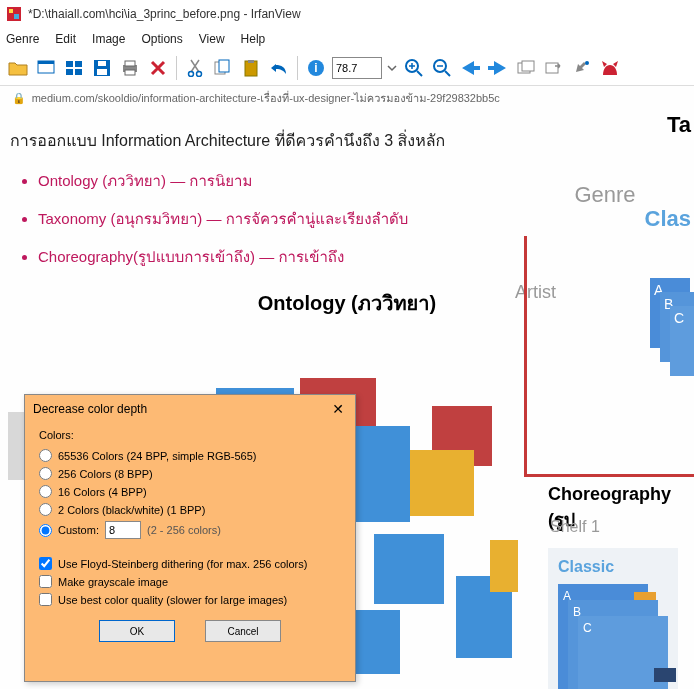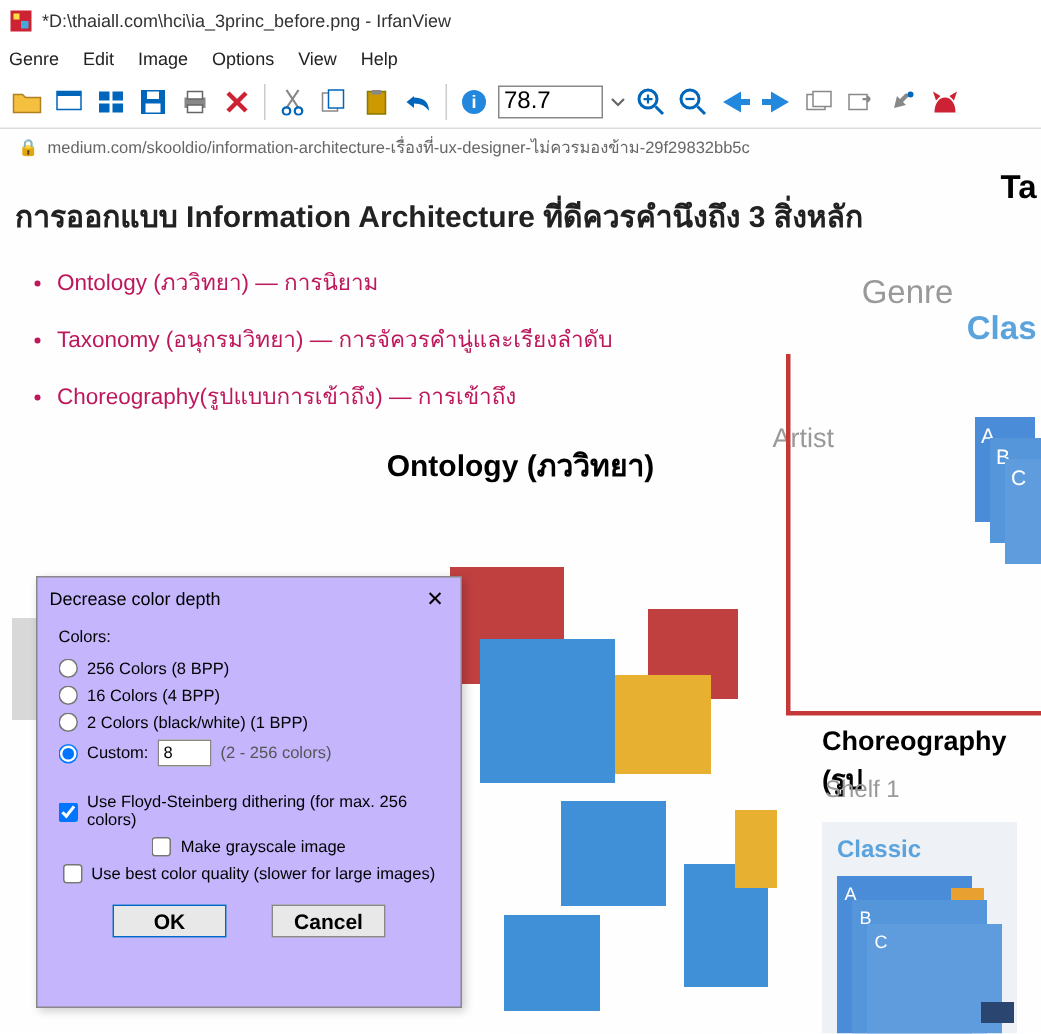--- a/index.html
+++ b/index.html
@@ -10,29 +10,29 @@
 .titlebar .logo { width: 16px; height: 16px; margin-right: 6px; }
 
 
 .menubar { height: 22px; display: flex; align-items: center; padding: 0 6px; gap: 16px; font-size: 12px; color: #222; }
 .menubar span { cursor: default; }
 
 
 .toolbar { height: 36px; display: flex; align-items: center; padding: 2px 6px; gap: 4px; border-bottom: 1px solid #ddd; }
 .tb-btn { width: 24px; height: 24px; display: flex; align-items: center; justify-content: center; cursor: pointer; }
 .tb-sep { width: 1px; height: 24px; background: #ccc; margin: 0 2px; }
-.zoom-input { width: 70px; height: 22px; font-size: 16px; border: 1px solid #888; padding: 1px 3px; }
+.zoom-input { width: 50px; height: 22px; font-size: 11px; border: 1px solid #888; padding: 1px 3px; }
 
 
 .content { position: relative; width: 694px; height: 603px; background: #fefefe; overflow: hidden; }
 .urlbar { height: 24px; display: flex; align-items: center; padding: 0 12px; font-size: 11px; color: #666; gap: 6px; }
 .lock { font-size: 11px; color: #666; }
 
 .doc { position: relative; padding: 8px 10px; }
-.doc h1 { font-size: 20px; font-weight: bold; color: #222; margin: 10px 0 16px; }
+.doc h1 { font-size: 16px; font-weight: normal; color: #222; margin: 10px 0 16px; }
 .doc ul { list-style: disc; padding-left: 28px; }
 .doc li { font-size: 15px; color: #be185d; margin-bottom: 14px; }
 
 .section-title { text-align: center; font-size: 20px; font-weight: bold; margin-top: 18px; }
 
 
 .right-pane { position: absolute; right: -1px; top: 26px; width: 180px; }
 .right-pane .ta { font-size: 22px; font-weight: bold; text-align: right; padding-right: 4px; }
 .right-pane .genre { font-size: 22px; color: #999; font-weight: 500; text-align: center; margin-top: 44px; }
 .right-pane .clas { font-size: 22px; color: #5aa3dd; font-weight: bold; text-align: right; margin-top: -2px; padding-right: 4px; }
@@ -59,33 +59,33 @@
 .mini-darkblue { position: absolute; right: -8px; top: 52px; width: 22px; height: 14px; background: #2a4570; }
 
 
 .block { position: absolute; }
 .gray { background: #d8d8d8; }
 .blue { background: #4090d8; }
 .red { background: #c04040; }
 .yellow { background: #e8b030; }
 
 
-.dialog { position: absolute; left: 24px; top: 384px; width: 284px; height: 288px; background: #c4b5fd; border: 1px solid #888; box-shadow: 2px 2px 6px rgba(0,0,0,.2); font-size: 11px; }
+.dialog { position: absolute; left: 24px; top: 394px; width: 332px; height: 288px; background: #fdba74; border: 1px solid #888; box-shadow: 2px 2px 6px rgba(0,0,0,.2); font-size: 11px; }
 .dialog-title { height: 28px; display: flex; align-items: center; justify-content: space-between; padding: 0 8px; font-size: 12px; }
 .dialog-close { width: 18px; height: 18px; display: flex; align-items: center; justify-content: center; cursor: pointer; font-size: 14px; }
 .dialog-body { padding: 6px 14px; }
 .dialog-body .colors-label { margin-bottom: 8px; }
 .radio-row { display: flex; align-items: center; gap: 6px; margin: 5px 0; }
 .radio-row input[type=radio] { margin: 0; }
 .radio-row .num-input { width: 36px; height: 18px; font-size: 11px; border: 1px solid #888; padding: 0 3px; }
 .radio-row .hint { color: #555; }
-.check-row { display: flex; align-items: center; gap: 6px; margin: 5px 0; justify-content: center; }
+.check-row { display: flex; align-items: center; gap: 6px; margin: 5px 0; }
 .check-row input[type=checkbox] { margin: 0; }
 .dialog-buttons { display: flex; justify-content: center; gap: 30px; margin-top: 14px; }
-.dialog-buttons button { width: 76px; height: 22px; font-size: 14px; background: #e8e8e8; border: 1px solid #888; cursor: pointer; font-weight: bold; }
+.dialog-buttons button { width: 76px; height: 22px; font-size: 10px; background: #e8e8e8; border: 1px solid #888; cursor: pointer; }
 .dialog-buttons button.ok { border: 1px solid #0066cc; }
 </style>
 </head>
 <body>
 
 <div class="titlebar">
   <svg class="logo" viewBox="0 0 16 16">
       <rect x="1" y="1" width="14" height="14" fill="#c23"></rect>
       <rect x="3" y="3" width="4" height="4" fill="#fd4"></rect>
       <rect x="8" y="8" width="5" height="5" fill="#4ad"></rect>
@@ -287,20 +287,24 @@
 
 <div class="dialog">
   <div class="dialog-title">
     <span>Decrease color depth</span>
     <div class="dialog-close">✕</div>
   </div>
   <div class="dialog-body">
     <div class="colors-label">Colors:</div>
     <div class="radio-row">
         <input type="radio" name="c" style="">
+        <span>65536 Colors (24 BPP, simple RGB-565)</span>
+      </div>
+    <div class="radio-row">
+        <input type="radio" name="c" style="">
         <span>256 Colors (8 BPP)</span>
       </div>
     <div class="radio-row">
         <input type="radio" name="c" style="">
         <span>16 Colors (4 BPP)</span>
       </div>
     <div class="radio-row">
         <input type="radio" name="c" style="">
         <span>2 Colors (black/white) (1 BPP)</span>
       </div>

